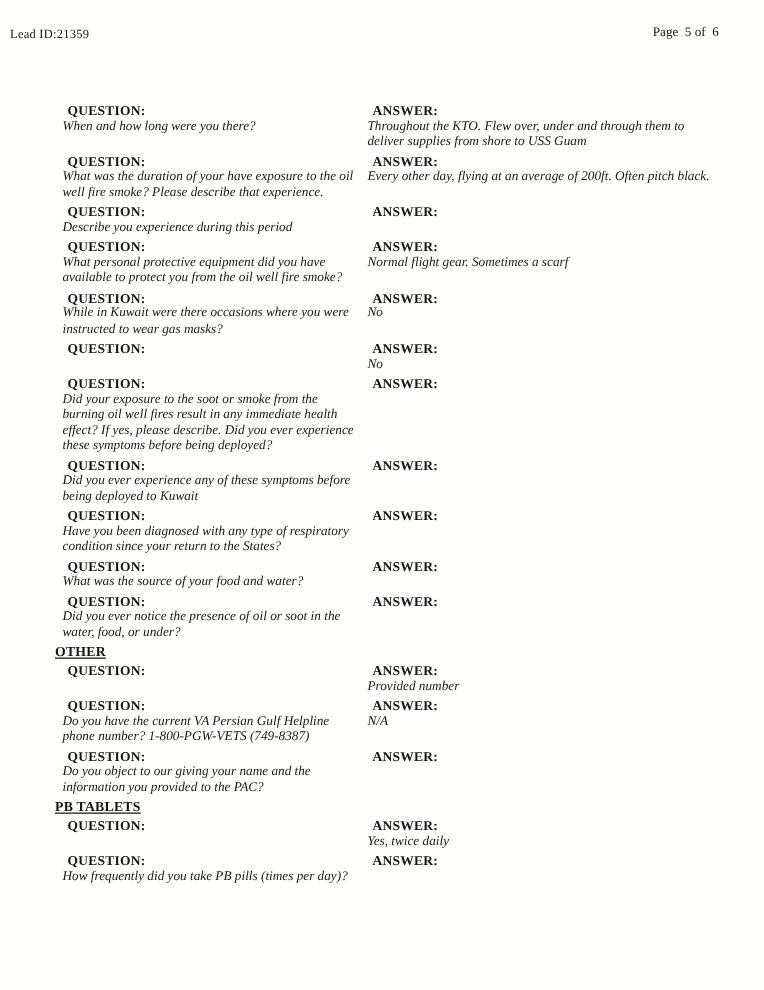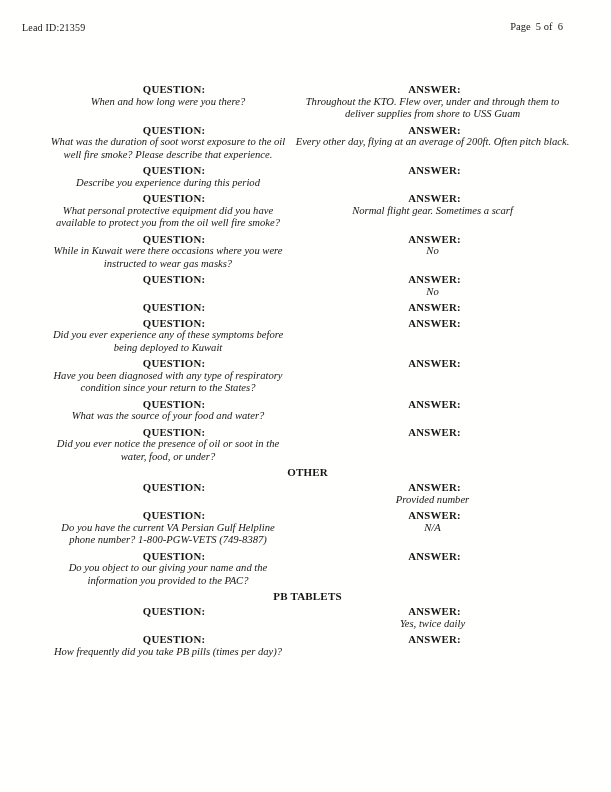--- a/index.html
+++ b/index.html
@@ -13,39 +13,38 @@
   }
   .page {
     position: relative;
     width: 611px;
     height: 792px;
     background: #fffffe;
     overflow: hidden;
   }
   .header-lead {
     position: absolute;
-    left: 22px;
+    left: 8px;
     top: 22px;
     font-size: 10px;
     letter-spacing: 0.2px;
     white-space: pre;
   }
   .header-page {
     position: absolute;
-    right: 48px;
+    right: 36px;
     top: 21px;
     font-size: 10.5px;
     white-space: pre;
   }
   .qa-list {
     position: absolute;
     left: 44px;
     top: 83px;
     width: 527px;
-    text-align: center;
   }
   .qa-block {
     display: grid;
     grid-template-columns: 244px 1fr;
     margin: 0 0 3px 6px;
   }
   .qa-heading {
     font-weight: bold;
     font-size: 10.8px;
     line-height: 12.5px;
@@ -58,20 +57,21 @@
     padding-right: 8px;
     font-style: italic;
   }
   .a-col .qa-text { padding-right: 0; }
   .section-heading {
     font-weight: bold;
     font-size: 11px;
     line-height: 13px;
     margin: 2px 0;
     letter-spacing: 0.2px;
+    text-decoration: underline;
   }
 </style>
 </head>
 <body>
 
 <div class="page">
   <div class="header-lead">Lead ID:21359</div>
   <div class="header-page">Page  5 of  6</div>
   <div class="qa-list">
       <div class="qa-block">
@@ -80,21 +80,21 @@
           <div class="qa-text">When and how long were you there?</div>
         </div>
         <div class="a-col">
           <div class="qa-heading">ANSWER:</div>
           <div class="qa-text">Throughout the KTO.  Flew over, under and through them to deliver supplies from shore to USS Guam</div>
         </div>
       </div>
       <div class="qa-block">
         <div class="q-col">
           <div class="qa-heading">QUESTION:</div>
-          <div class="qa-text">What was the duration of soot worst exposure to the oil well fire smoke?  Please describe that experience.</div>
+          <div class="qa-text">What was the duration of your have exposure to the oil well fire smoke?  Please describe that experience.</div>
         </div>
         <div class="a-col">
           <div class="qa-heading">ANSWER:</div>
           <div class="qa-text">Every other day, flying at an average of 200ft.  Often pitch black.</div>
         </div>
       </div>
       <div class="qa-block">
         <div class="q-col">
           <div class="qa-heading">QUESTION:</div>
           <div class="qa-text">Describe you experience during this period</div>
@@ -129,20 +129,21 @@
           <div class="qa-heading">QUESTION:</div>
         </div>
         <div class="a-col">
           <div class="qa-heading">ANSWER:</div>
           <div class="qa-text">No</div>
         </div>
       </div>
       <div class="qa-block">
         <div class="q-col">
           <div class="qa-heading">QUESTION:</div>
+          <div class="qa-text">Did your exposure to the soot or smoke from the burning oil well fires result in any immediate health effect?  If yes, please describe.  Did you ever experience these symptoms before being deployed?</div>
         </div>
         <div class="a-col">
           <div class="qa-heading">ANSWER:</div>
           <div class="qa-text"></div>
         </div>
       </div>
       <div class="qa-block">
         <div class="q-col">
           <div class="qa-heading">QUESTION:</div>
           <div class="qa-text">Did you ever experience any of these symptoms before being deployed to Kuwait</div>

